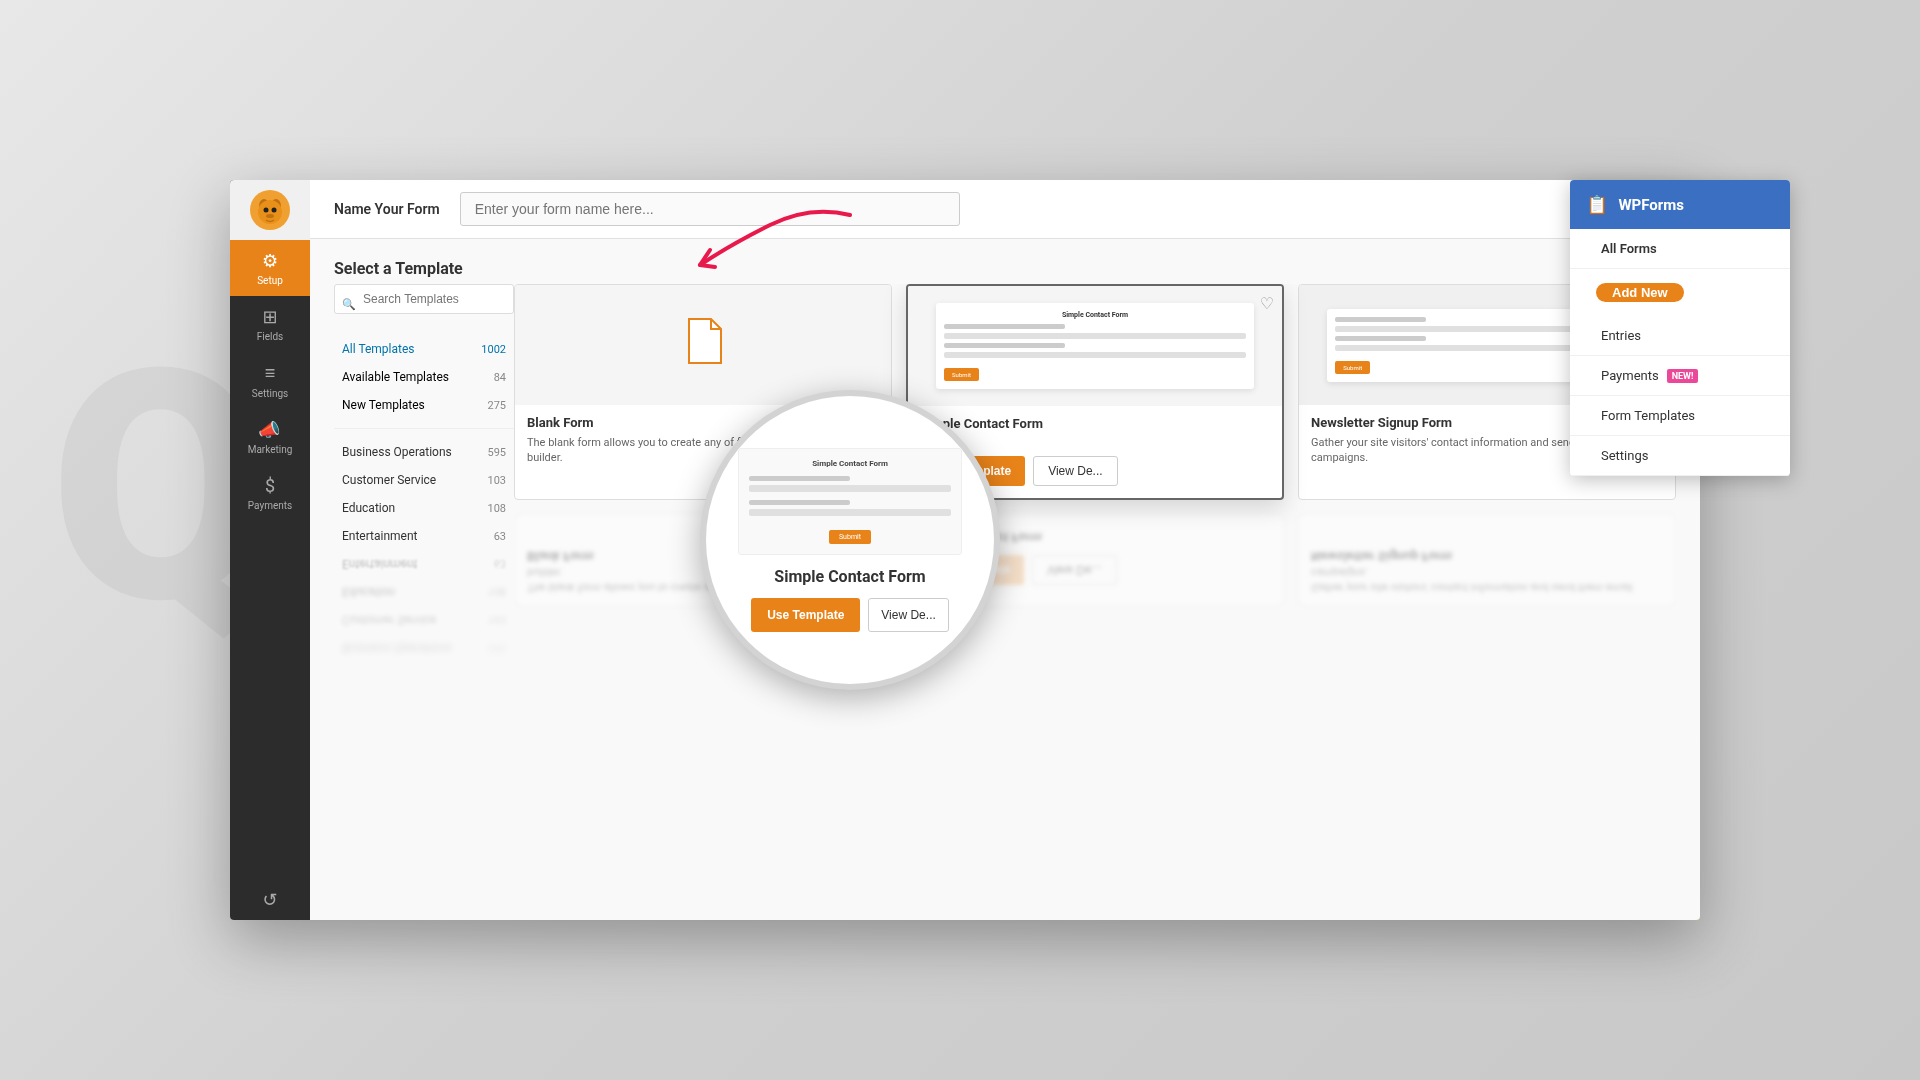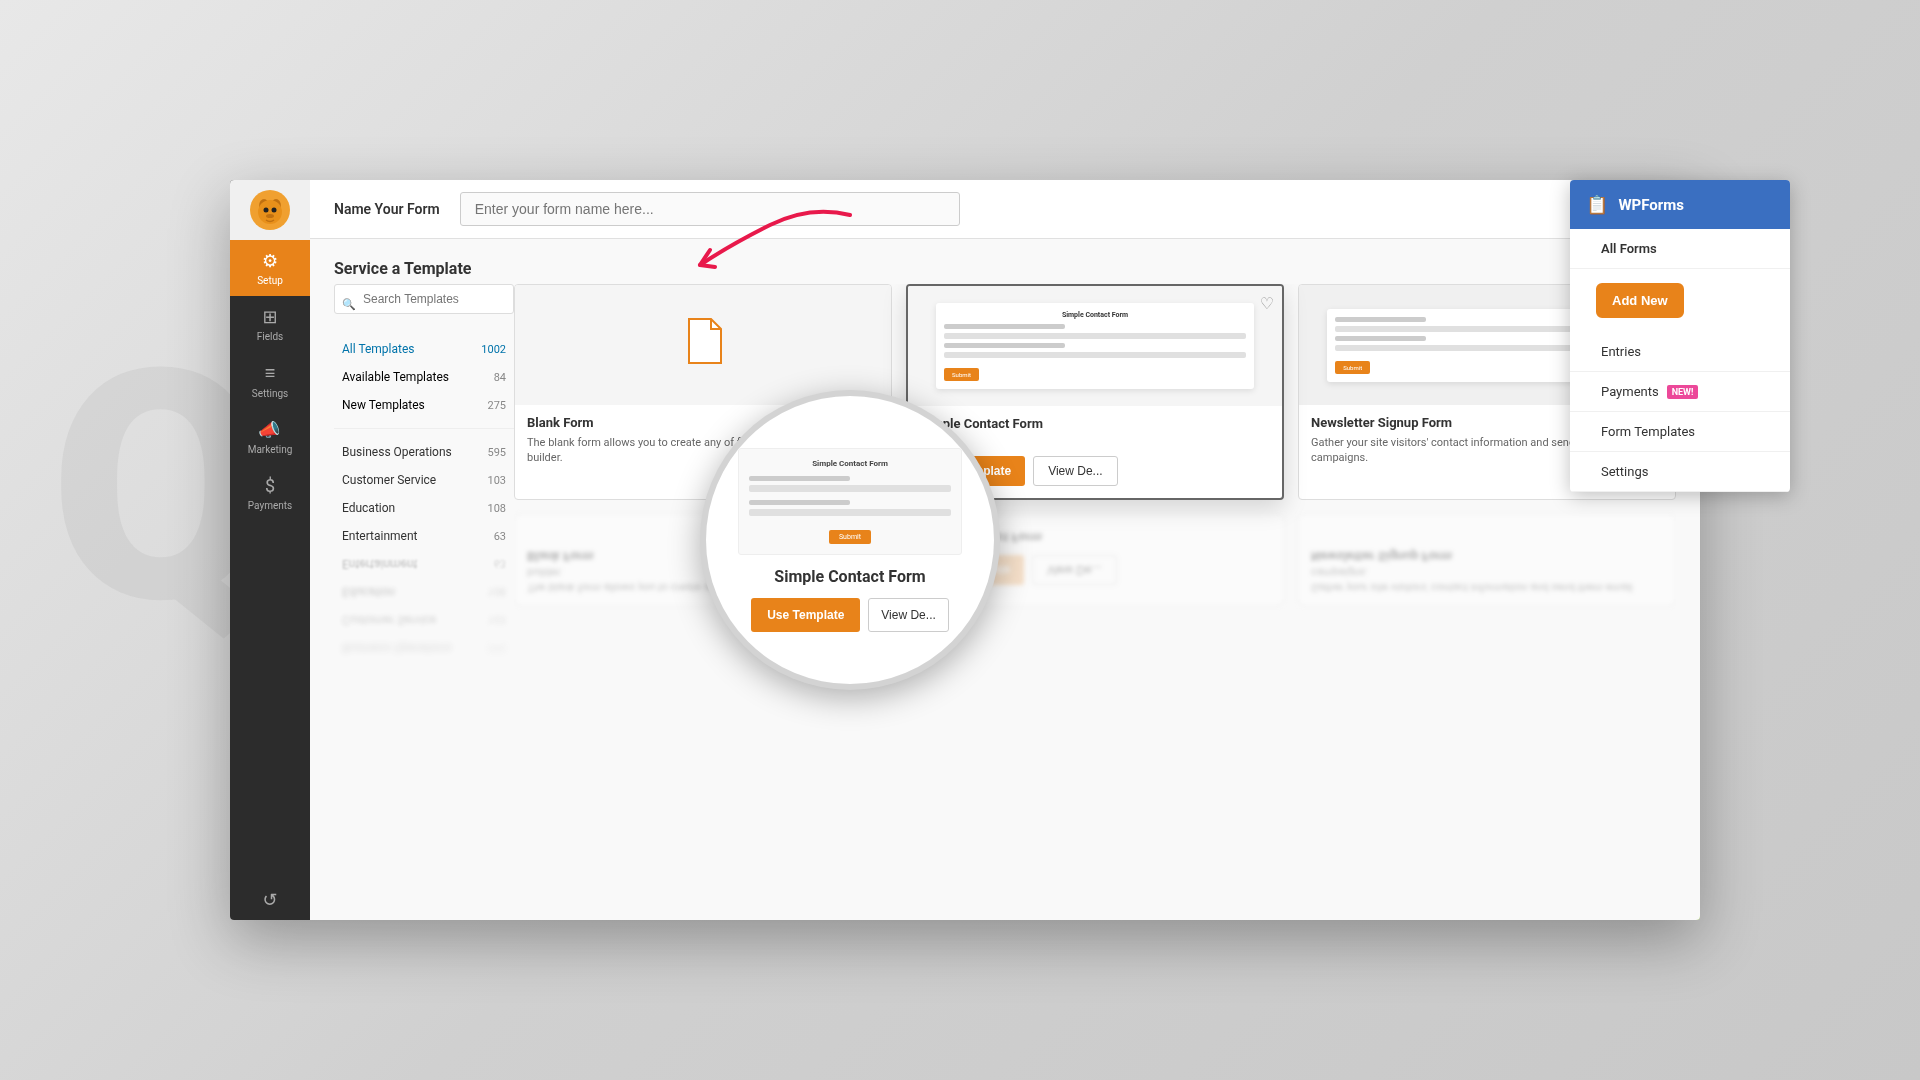--- a/index.html
+++ b/index.html
@@ -518,22 +518,22 @@
 
     .wpforms-menu-item.active {
       font-weight: 600;
       color: #333;
     }
 
     .add-new-btn {
       background: #e8831a;
       color: white;
       border: 2px solid #e8831a;
-      padding: 8px 14px;
-      border-radius: 6px;
+      padding: 0 14px;
+      border-radius: 14px;
       font-size: 13px;
       font-weight: 600;
       cursor: pointer;
       margin: 8px 16px;
       display: block;
       text-align: center;
     }
 
     .new-badge {
       background: #ec4899;
@@ -606,21 +606,21 @@
 
   <div class="content-area">
 
     <div class="header-bar">
       <span class="form-name-label">Name Your Form</span>
       <input class="form-name-input" type="text" placeholder="Enter your form name here..." style="">
     </div>
 
     <div class="content-body">
 
-      <div class="select-template-title">Service a Template</div>
+      <div class="select-template-title">Select a Template</div>
 
       <div class="templates-layout">
 
         <div class="filter-panel">
           <div class="search-wrapper">
             <input class="search-templates" type="text" placeholder="Search Templates" style="">
           </div>
 
           <div class="filter-item active">
             <span>All Templates</span>

